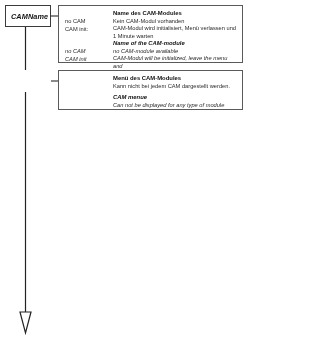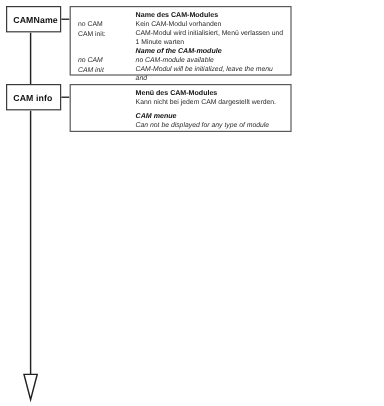--- a/index.html
+++ b/index.html
@@ -38,21 +38,21 @@
     border: 1.3px solid #3b3b3b;
     background: #ffffff;
     font-size: 7.3px;
     font-weight: bold;
     letter-spacing: .1px;
     color: #111111;
     display: flex;
     align-items: center;
     padding-left: 5px;
   }
-  #node-camname { left: 5px;  top: 5px;  width: 46px; height: 22px; }
+  #node-camname { left: 5px;  top: 5px;  width: 46px; height: 22px; font-style: italic; }
   #node-caminfo { left: 5px;  top: 70px; width: 46px; height: 22px; }
 
   
   .panel {
     position: absolute;
     box-sizing: border-box;
     border: 1.1px solid #5a5a5a;
     background: #ffffff;
     padding: 4px 5px 4px 6px;
   }
@@ -109,23 +109,20 @@
     <line x1="51" y1="16" x2="58" y2="16" stroke="#3b3b3b" stroke-width="1.2"></line>
     <line x1="51" y1="81" x2="58" y2="81" stroke="#3b3b3b" stroke-width="1.2"></line>
 
     <polygon points="20,312 31,312 25.5,333" fill="#ffffff" stroke="#222222" stroke-width="1.2" stroke-linejoin="miter"></polygon>
   </svg>
 
   <div class="node" id="node-camname">
     <span>CAMName</span>
   </div>
 
-  <div class="node" id="node-caminfo">
-    <span>CAM info</span>
-  </div>
 
   <div class="panel" id="panel-camname">
 
     <div class="heading-row">
       <span class="col-key">x</span>
       <span class="heading">Name des CAM-Modules</span>
     </div>
 
     <div class="row">
       <span class="col-key">no CAM</span>

